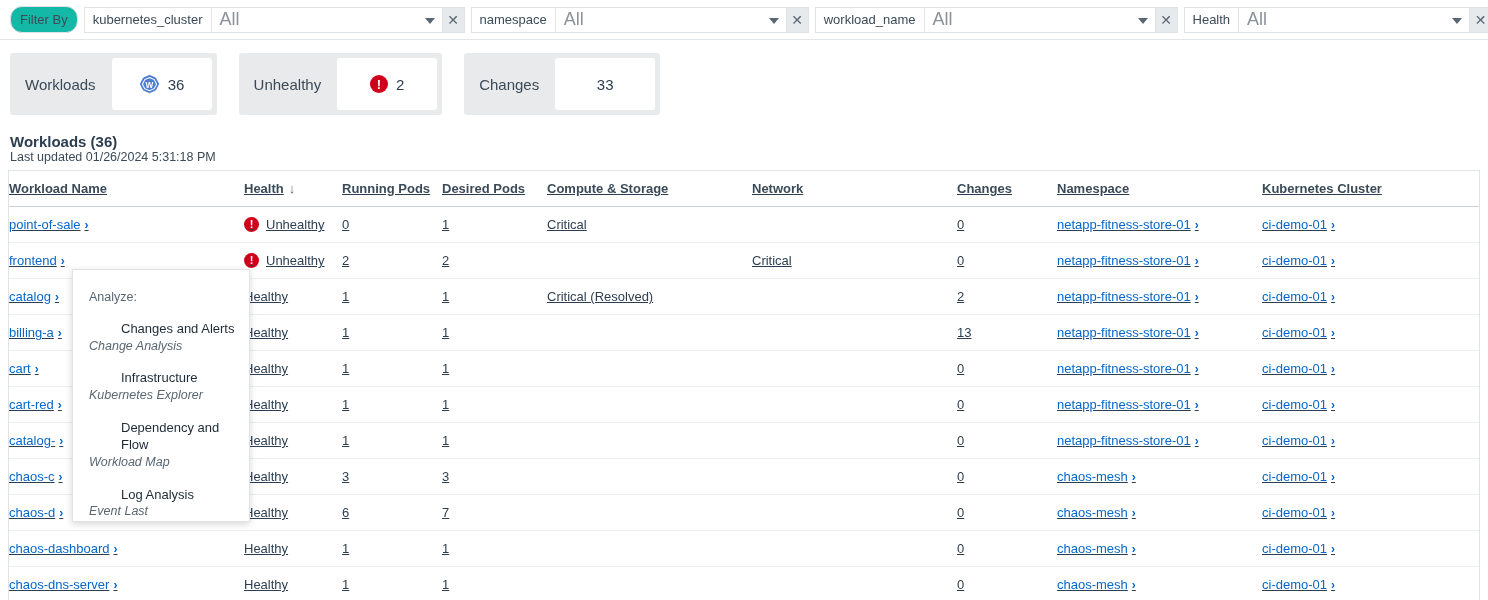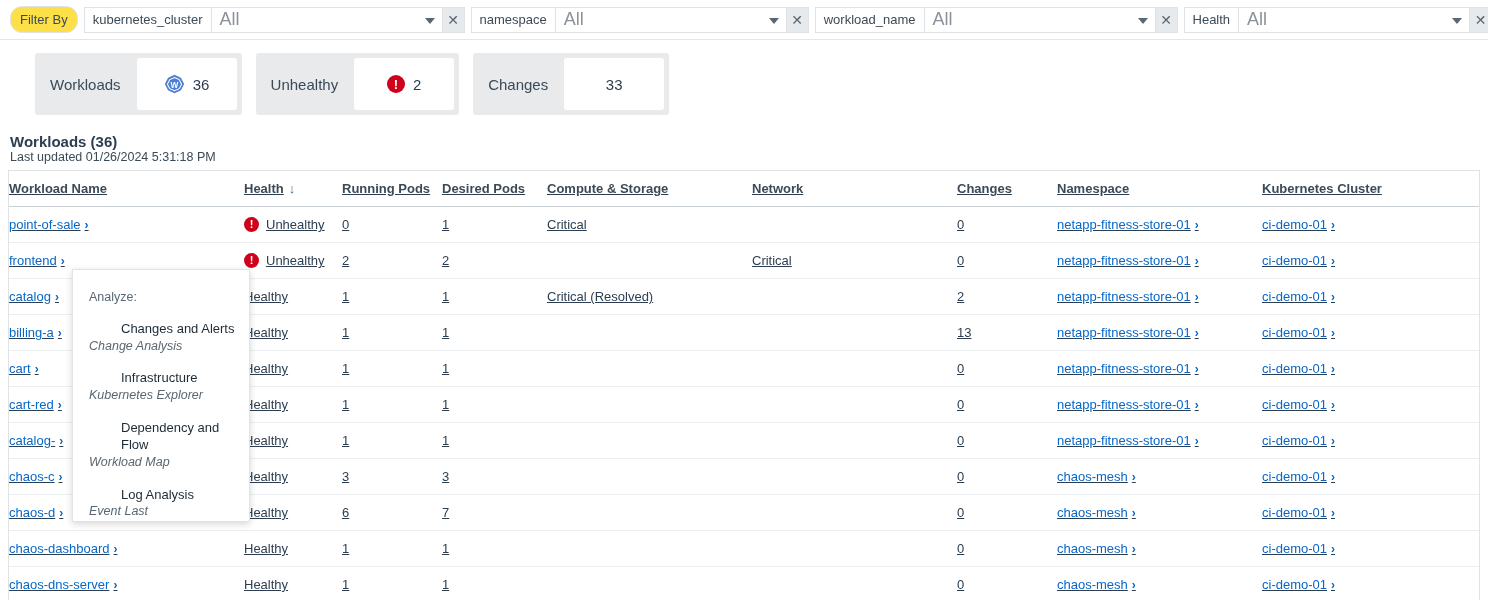--- a/index.html
+++ b/index.html
@@ -22,21 +22,21 @@
     gap: 0px;
     background: #ffffff;
     border-bottom: 1px solid #e3e6e8;
   }
   .filter-by-label {
     font-size: 13px;
     color: #3b4a57;
     padding: 5px 9px;
     border: 1px solid #dfe3e6;
     border-radius: 12px;
-    background: #fde047;
+    background: #14b8a6;
     white-space: nowrap;
     margin-right: 6px;
   }
   .filter-group {
     display: flex;
     align-items: stretch;
     height: 26px;
     margin-right: 6px;
     text-align: right;
   }
@@ -83,22 +83,21 @@
     font-size: 14px;
     font-weight: 400;
     cursor: pointer;
     line-height: 1;
   }
 
   
   .kpi-row {
     display: flex;
     padding: 13px 17px 0 10px;
-    gap: 14px;
-    margin-left: 25px;
+    gap: 22px;
   }
   .kpi-card {
     display: flex;
     align-items: stretch;
     background: #e8eaec;
     border-radius: 3px;
     height: 62px;
     padding: 0;
     cursor: pointer;
   }

